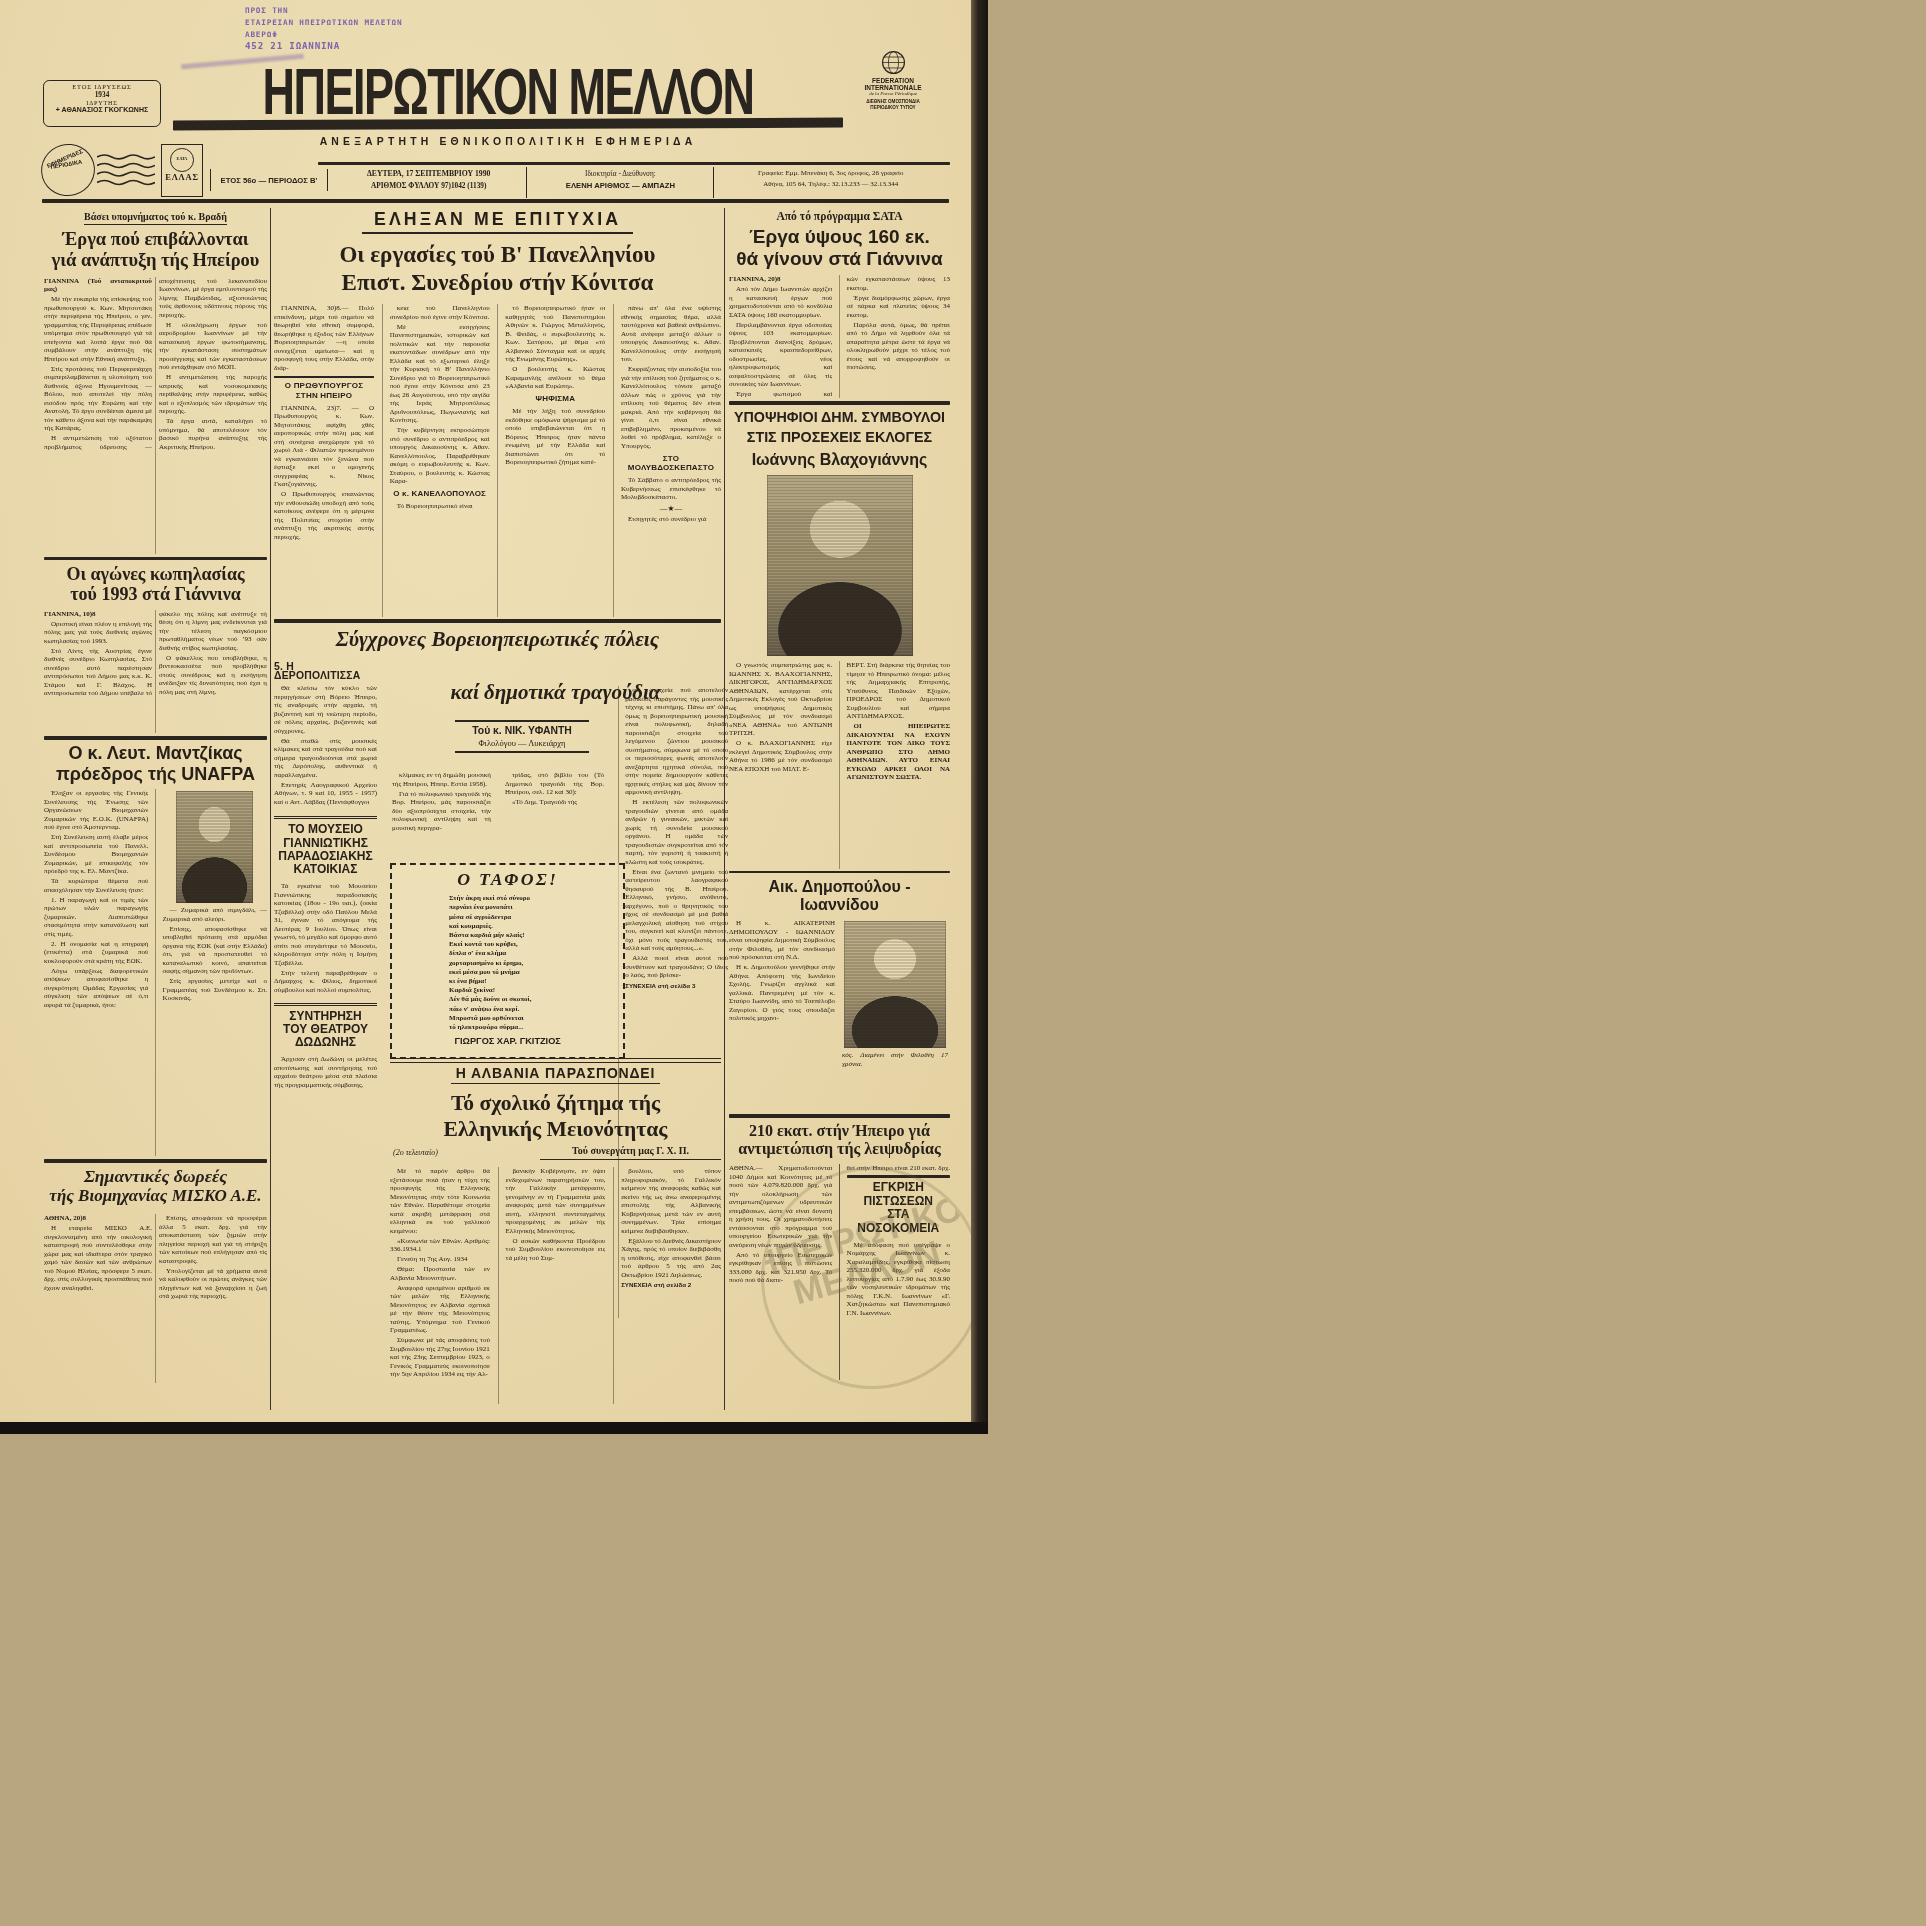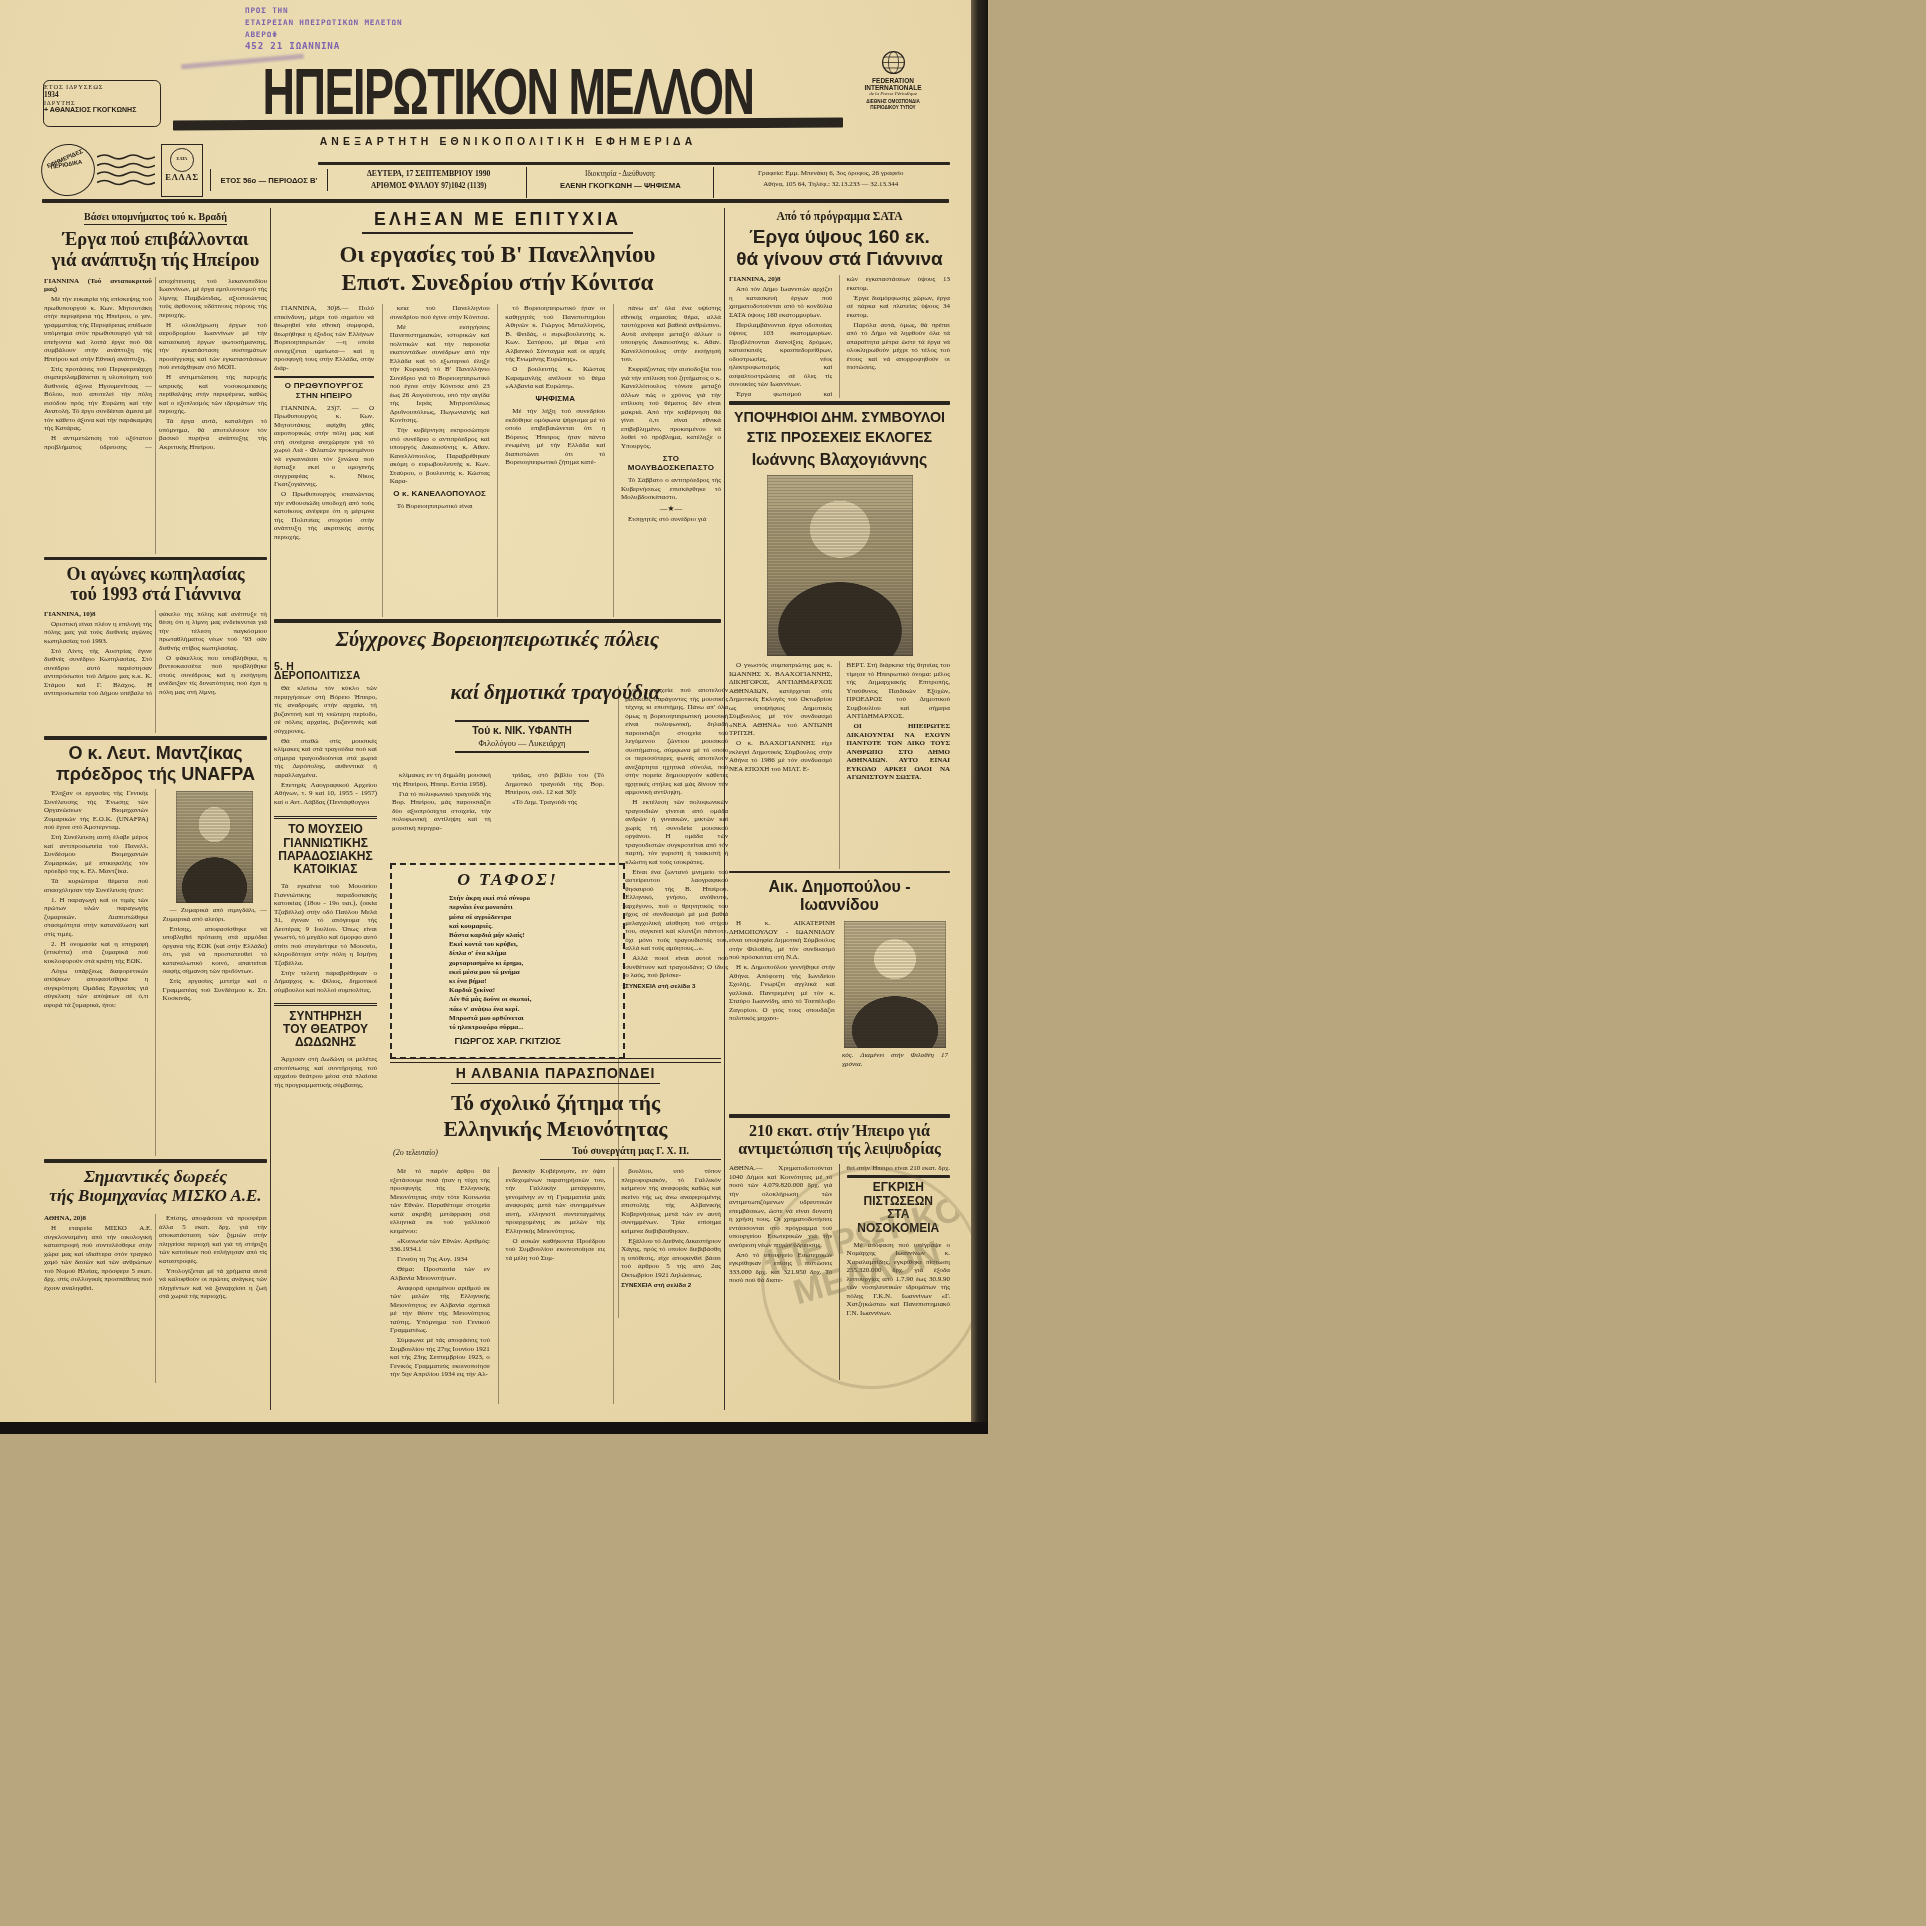--- a/index.html
+++ b/index.html
@@ -27,21 +27,21 @@
   .photo{background:
      repeating-linear-gradient(0deg, rgba(40,34,26,.18) 0 0.8px, rgba(40,34,26,0) 0.8px 1.5px),
      radial-gradient(ellipse 34% 26% at 50% 30%, #d9cba6 0 60%, rgba(0,0,0,0) 61%),
      radial-gradient(ellipse 60% 38% at 50% 86%, #332d24 0 70%, rgba(0,0,0,0) 71%),
      linear-gradient(180deg,#b3a683 0%, #a29470 55%, #6e6350 100%);
      box-shadow:inset 0 0 0 0.4px rgba(43,37,32,.6);}
   
   #masthead{font-family:"Liberation Sans",sans-serif;font-weight:700;font-size:45px;letter-spacing:-1.5px;
     transform:scale(1.0,1.42);transform-origin:center top;text-align:center;white-space:nowrap;color:#2b2520;}
   .typed{font-family:"DejaVu Sans Mono",monospace;color:#7e64ae;font-size:7.7px;line-height:11.6px;letter-spacing:0.8px;font-weight:bold;}
-  .stampbox{border:1.5px solid #2b2520;border-radius:6.2px;text-align:left;}
+  .stampbox{border:1.5px solid #2b2520;border-radius:6.2px;text-align:center;}
   .wave{stroke:#2b2520;stroke-width:4;fill:none;}
   .smear{background:rgba(122,92,172,.4);filter:blur(1.2px);}
   .ghost{color:rgba(110,95,65,.32);font-family:"Liberation Sans",sans-serif;font-weight:bold;}
   .poembox{border:2.3px dashed #2b2520;background:rgba(238,226,188,.6);}
   .poem-line{font-size:7px;line-height:9.2px;font-weight:bold;font-family:"Liberation Serif",serif;margin-left:44px;}
   .byline-box{border-top:2.7px double #2b2520;border-bottom:2.7px double #2b2520;text-align:center;padding:3.1px 1.5px;}
   .boxtitle{border-top:3.1px double #2b2520;padding-top:3.9px;}
   .caps{font-weight:bold;}
   .edge-r{background:linear-gradient(90deg,#6e5f48 0%, #2a241d 40%, #17130f 100%);}
   .edge-b{background:#141110;}
@@ -110,21 +110,21 @@
   <div class="abs" style="left:210px;top:169px;width:116px;height:22.3px;border-left:1.9px solid #2b2520;border-right:1.9px solid #2b2520;display:flex;align-items:center;justify-content:center;font-weight:bold;font-size:7.7px;font-family:'Liberation Sans',sans-serif;">
     <span>ΕΤΟΣ 56ο — ΠΕΡΙΟΔΟΣ Β'</span>
   </div>
   <div class="abs" style="left:331px;top:167px;width:616px;height:31px;display:flex;">
     <div style="flex:1.05;border-right:1.5px solid #2b2520;text-align:center;padding-top:2.3px;">
       <div style="font-weight:bold;font-size:7.7px;">ΔΕΥΤΕΡΑ, 17 ΣΕΠΤΕΜΒΡΙΟΥ 1990</div>
       <div style="font-weight:bold;font-size:7.3px;margin-top:2.3px;">ΑΡΙΘΜΟΣ ΦΥΛΛΟΥ 97)1042    (1139)</div>
     </div>
     <div style="flex:1;border-right:1.5px solid #2b2520;text-align:center;padding-top:2.3px;">
       <div style="font-size:7.3px;">Ιδιοκτησία - Διεύθυνση:</div>
-      <div style="font-weight:bold;font-size:7.7px;margin-top:3.1px;font-family:'Liberation Sans',sans-serif;">ΕΛΕΝΗ ΓΚΟΓΚΩΝΗ — ΨΗΦΙΣΜΑ</div>
+      <div style="font-weight:bold;font-size:7.7px;margin-top:3.1px;font-family:'Liberation Sans',sans-serif;">ΕΛΕΝΗ ΑΡΙΘΜΟΣ — ΑΜΠΑΖΗ</div>
     </div>
     <div style="flex:1.25;text-align:center;padding-top:2.3px;">
       <div style="font-size:7px;">Γραφεία: Εμμ. Μπενάκη 6, 3ος όροφος, 26 γραφείο</div>
       <div style="font-size:7px;margin-top:3.1px;">Αθήνα, 105 64, Τηλέφ.: 32.13.233 — 32.13.344</div>
     </div>
   </div>
   <div class="abs hrule" style="left:42px;top:199px;width:907px;height:3.9px;"></div>
 
   <div class="abs vrule" style="left:270px;top:208px;height:1202px;"></div>
   <div class="abs vrule" style="left:724px;top:208px;height:1202px;"></div>

